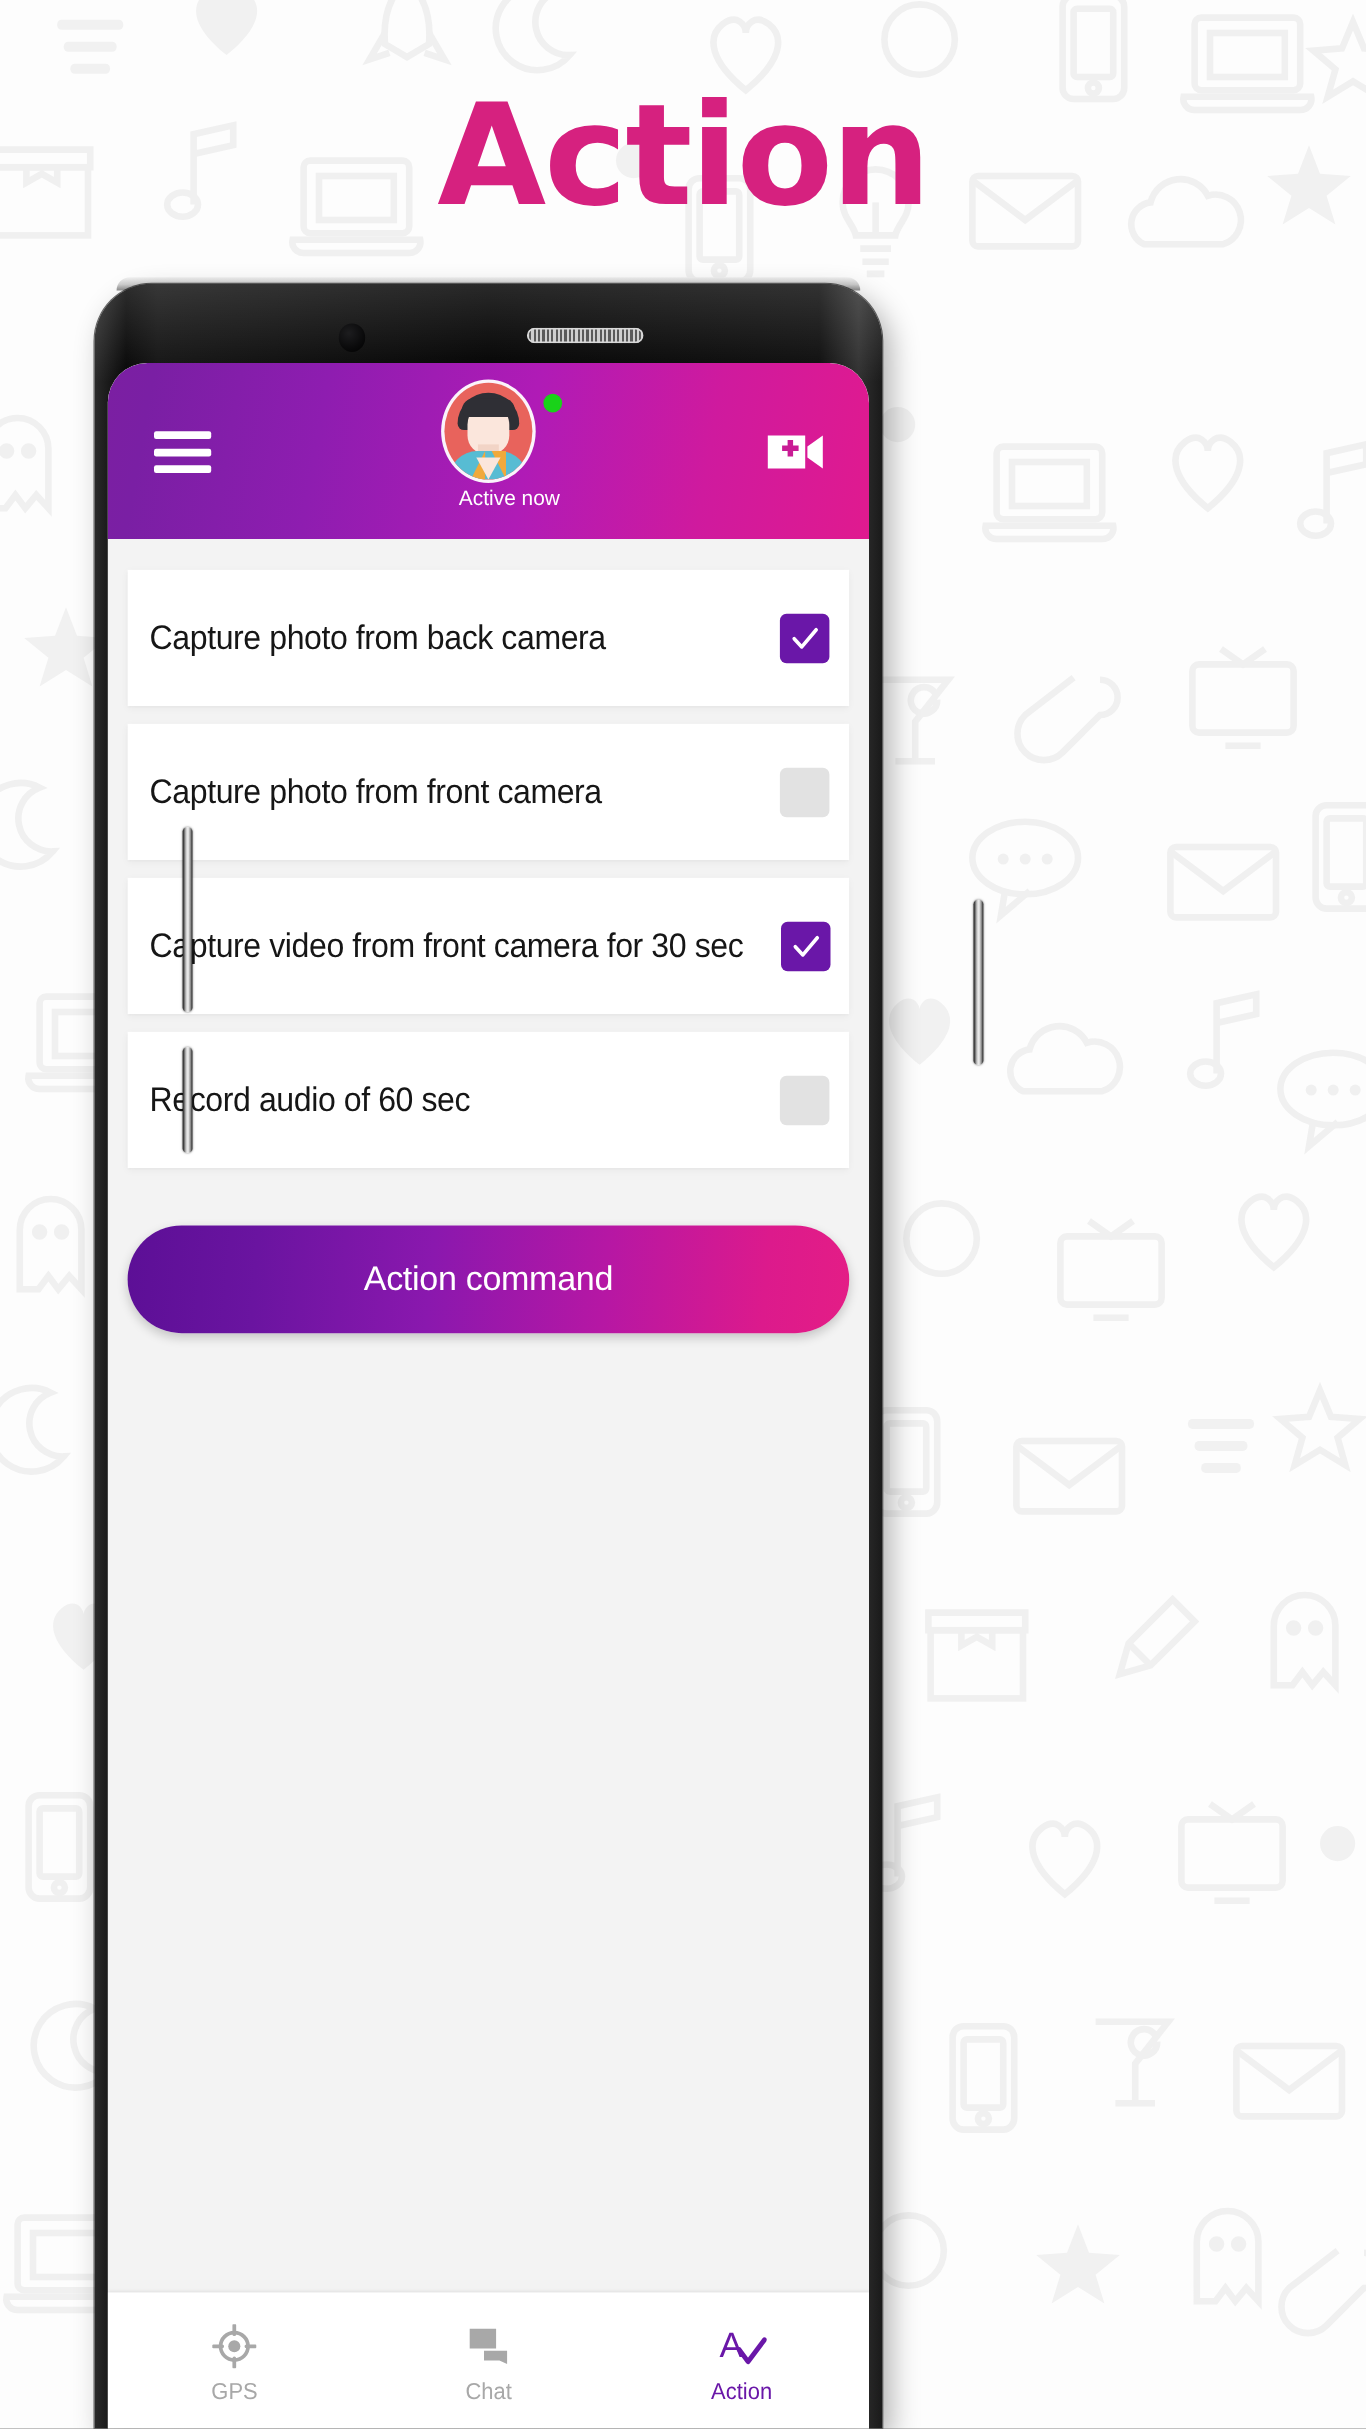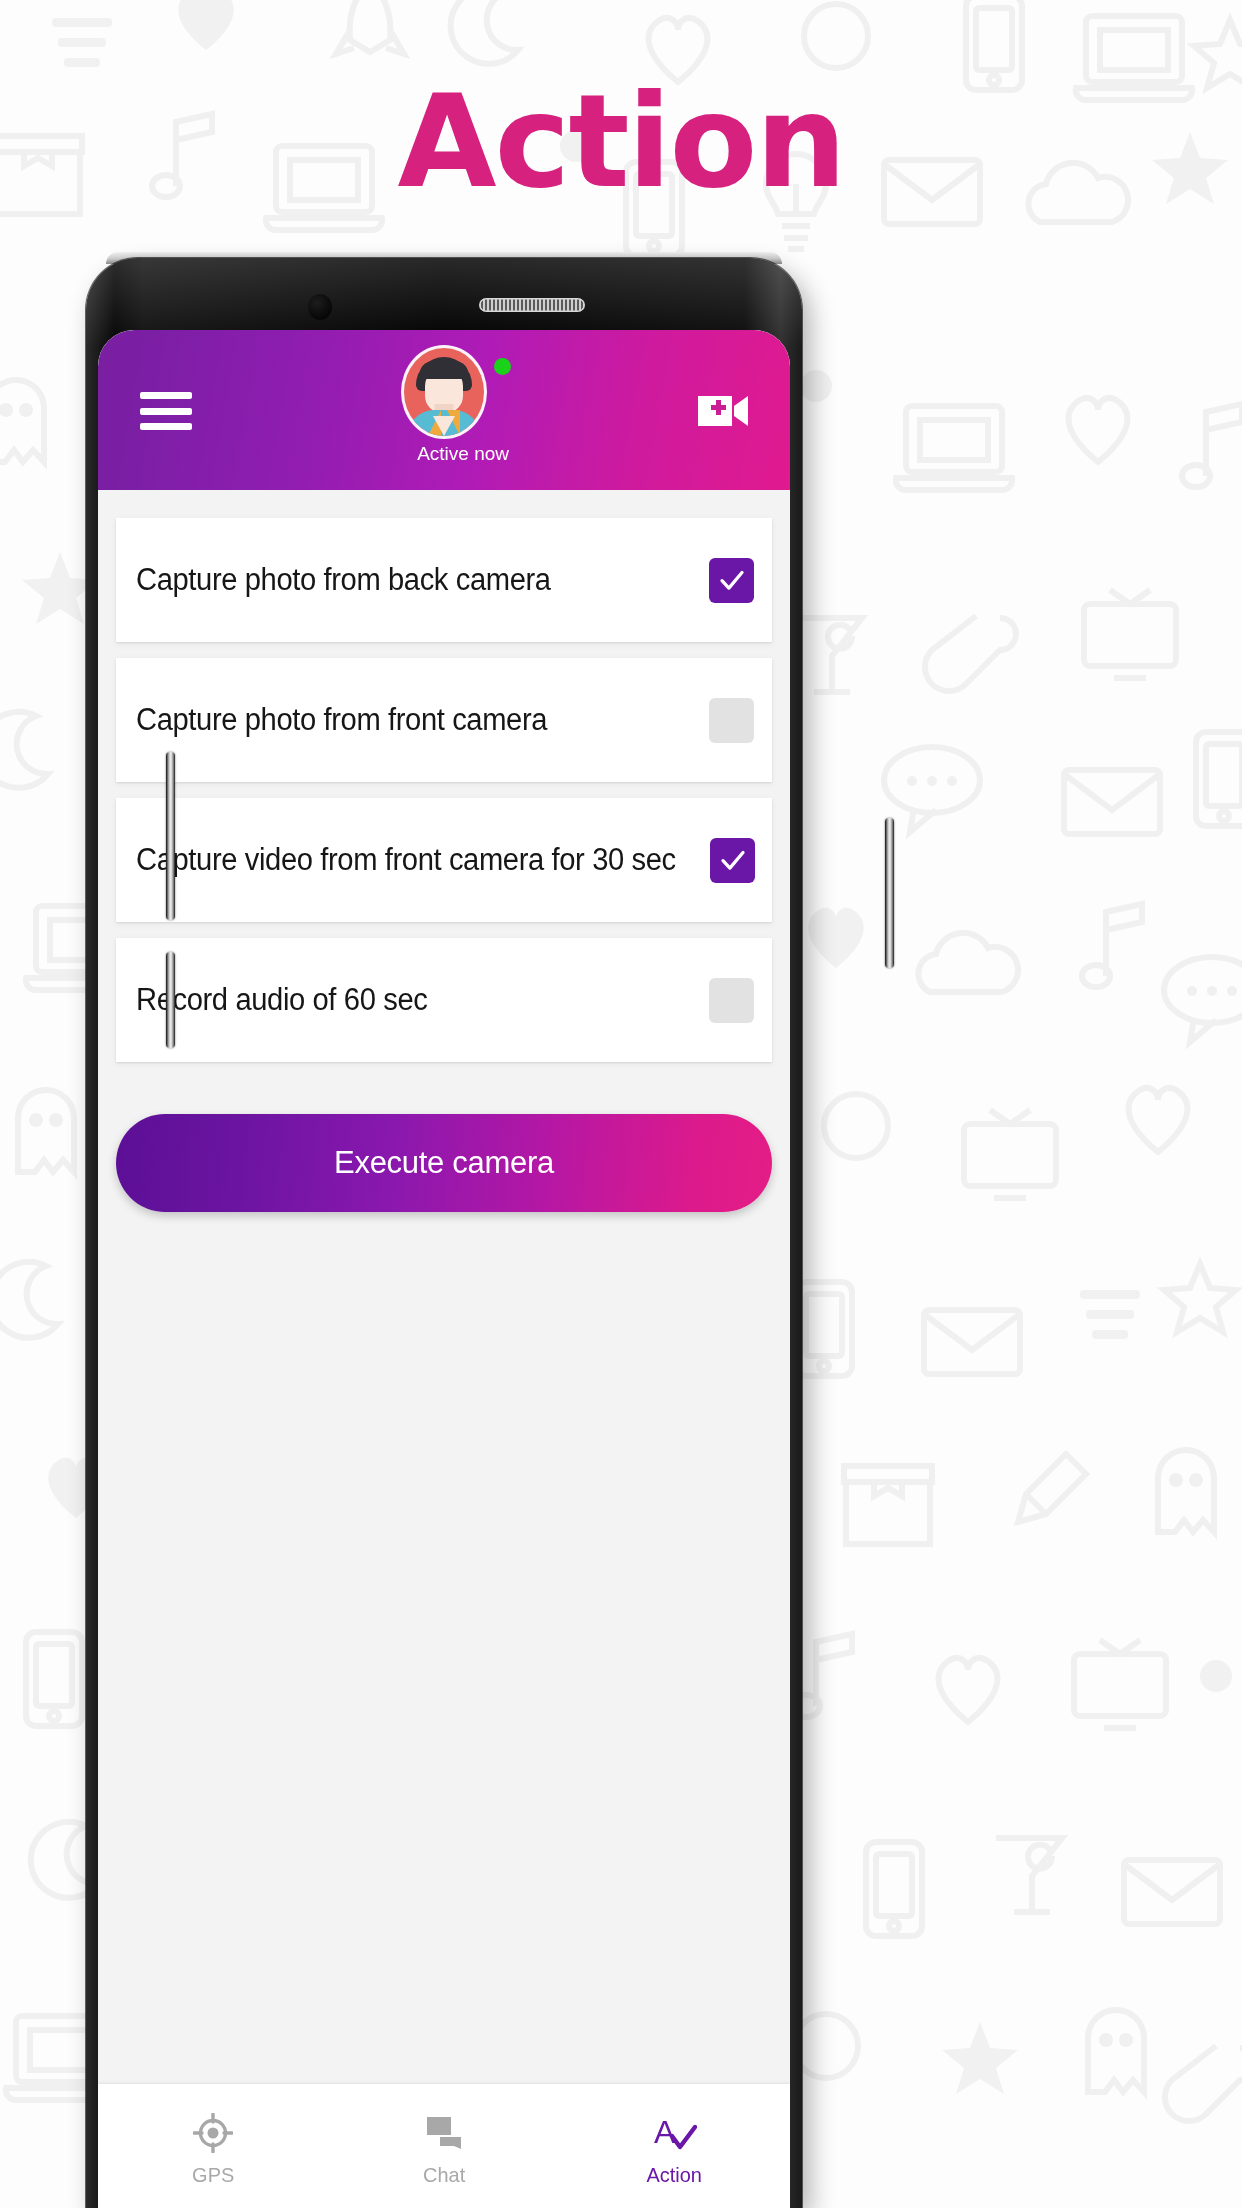--- a/index.html
+++ b/index.html
@@ -525,21 +525,21 @@
                   </svg>
                 </div>
               </div>
               <div class="row">
                 <div class="row-label">Record audio of 60 sec</div>
                 <div class="cbox"></div>
               </div>
             </div>
 
           <div id="exec-wrap">
-            <div id="exec-btn">Execute camera</div>
+            <div id="exec-btn">Action command</div>
           </div>
         </div>
 
         <div id="bottomnav">
             <div class="navitem">
               <div class="navicon">
                 <svg viewBox="0 0 40 40" width="40" height="40">
                   <circle cx="20" cy="20" r="12.5" fill="none" stroke="#a8a8a8" stroke-width="3.4"></circle>
                   <circle cx="20" cy="20" r="5.5" fill="#a8a8a8"></circle>
                   <path d="M20 1 v8 M20 31 v8 M1 20 h8 M31 20 h8" stroke="#a8a8a8" stroke-width="3.4" stroke-linecap="round"></path>

